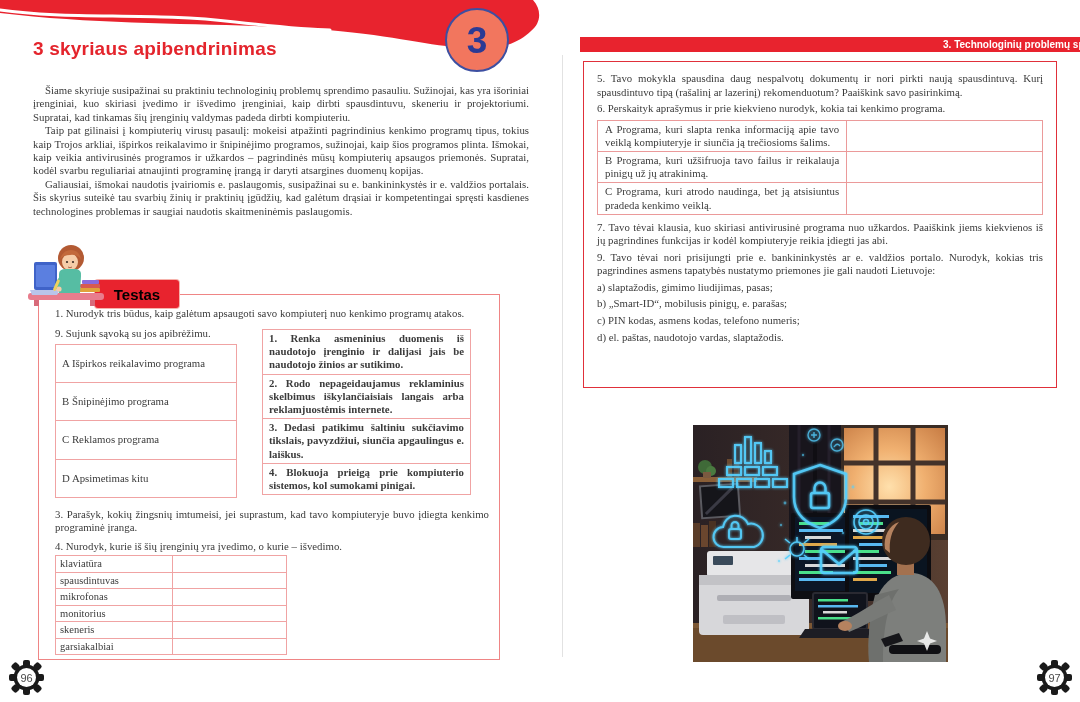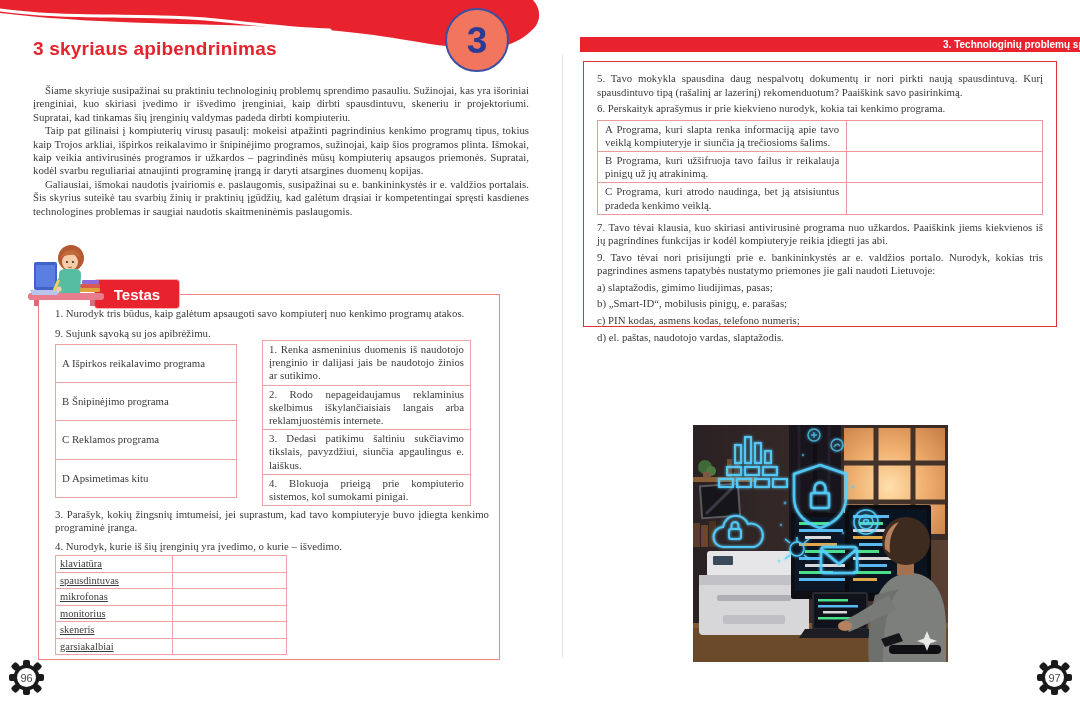--- a/index.html
+++ b/index.html
@@ -20,60 +20,60 @@
     background:#f2765e; border:2px solid #3d4fa1; color:#2b3a94;
     font-family:"Liberation Sans", sans-serif; font-weight:bold; font-size:37px;
     display:flex; align-items:center; justify-content:center; line-height:1;
   }
   .intro { left:33px; top:84px; width:496px; font-size:10.8px; line-height:13.4px;
            text-align:justify; color:#3b3b3b; }
   .intro p { text-indent:12px; }
 
   .testas-badge {
     left:95px; top:280px; width:84px; height:28px; background:#e8232e;
-    border-radius:3px; color:#ffffff; font-family:"Liberation Sans", sans-serif;
+    border-radius:3px; color:#000000; font-family:"Liberation Sans", sans-serif;
     font-weight:bold; font-size:15px; display:flex; align-items:center;
     justify-content:center; z-index:3; box-shadow:0 0 0 1px #f6b2ab;
   }
   .test-box {
     left:38px; top:294px; width:462px; height:366px;
     border:1.3px solid #ef8585; background:#ffffff; z-index:1;
   }
   .girl-illu { left:26px; top:240px; width:82px; height:66px; z-index:4; }
 
   .titem { position:absolute; left:55px; width:434px; font-size:10.8px;
            line-height:13.2px; text-align:justify; z-index:2; }
 
   table { border-collapse:collapse; }
   .match-table, .dev-table { position:absolute; z-index:2; background:#fff; }
   .match-table td, .dev-table td {
     border:1px solid #f0a3a3; font-size:10.8px; line-height:13.2px;
     vertical-align:middle; color:#3b3b3b;
   }
   .match-left { left:55px; top:344px; width:182px; }
   .match-left td { height:38px; padding:12px 6px; }
-  .match-right { left:262px; top:340px; width:209px; }
+  .match-right { left:262px; top:329px; width:209px;font-weight:bold; }
   .match-right td { padding:2px 6px; text-align:justify; }
   .dev-table { left:55px; top:555px; width:232px; }
-  .dev-table td { height:16.5px; padding:0 4px; font-size:10.5px;text-decoration:underline; }
+  .dev-table td { height:16.5px; padding:0 4px; font-size:10.5px; }
   .dev-table td.c1 { width:117px; }
   .dev-table td.c2 { width:115px; }
 
   
   .gutter { left:562px; top:55px; width:1px; height:602px; background:#e2e2e2; }
 
   
   .chapter-bar {
     left:580px; top:37px; width:556px; height:15px; background:#e8232e;
     color:#ffffff; font-family:"Liberation Sans", sans-serif; font-weight:bold;
     font-size:10px; display:flex; align-items:center; justify-content:flex-end;
     padding-right:7px;
   }
   .qbox {
-    left:583px; top:61px; width:474px; height:266px;
+    left:583px; top:61px; width:474px; height:327px;
     border:1.5px solid #e0303a; padding:7px 13px 0 13px;
     font-size:10.8px; line-height:13.4px; text-align:justify; color:#3b3b3b;
   }
   .qbox p { margin:3.2px 0; }
   .q6-table { width:100%; margin:4px 0 6px 0; }
   .q6-table td { border:1px solid #eb9a9a; font-size:10.8px; line-height:13.2px;
                  padding:2px 7px; vertical-align:top; text-align:justify; }
   .q6-table td.desc { width:56%;margin-top:48px; }
 
   .photo { left:693px; top:425px; width:255px; height:237px; }

